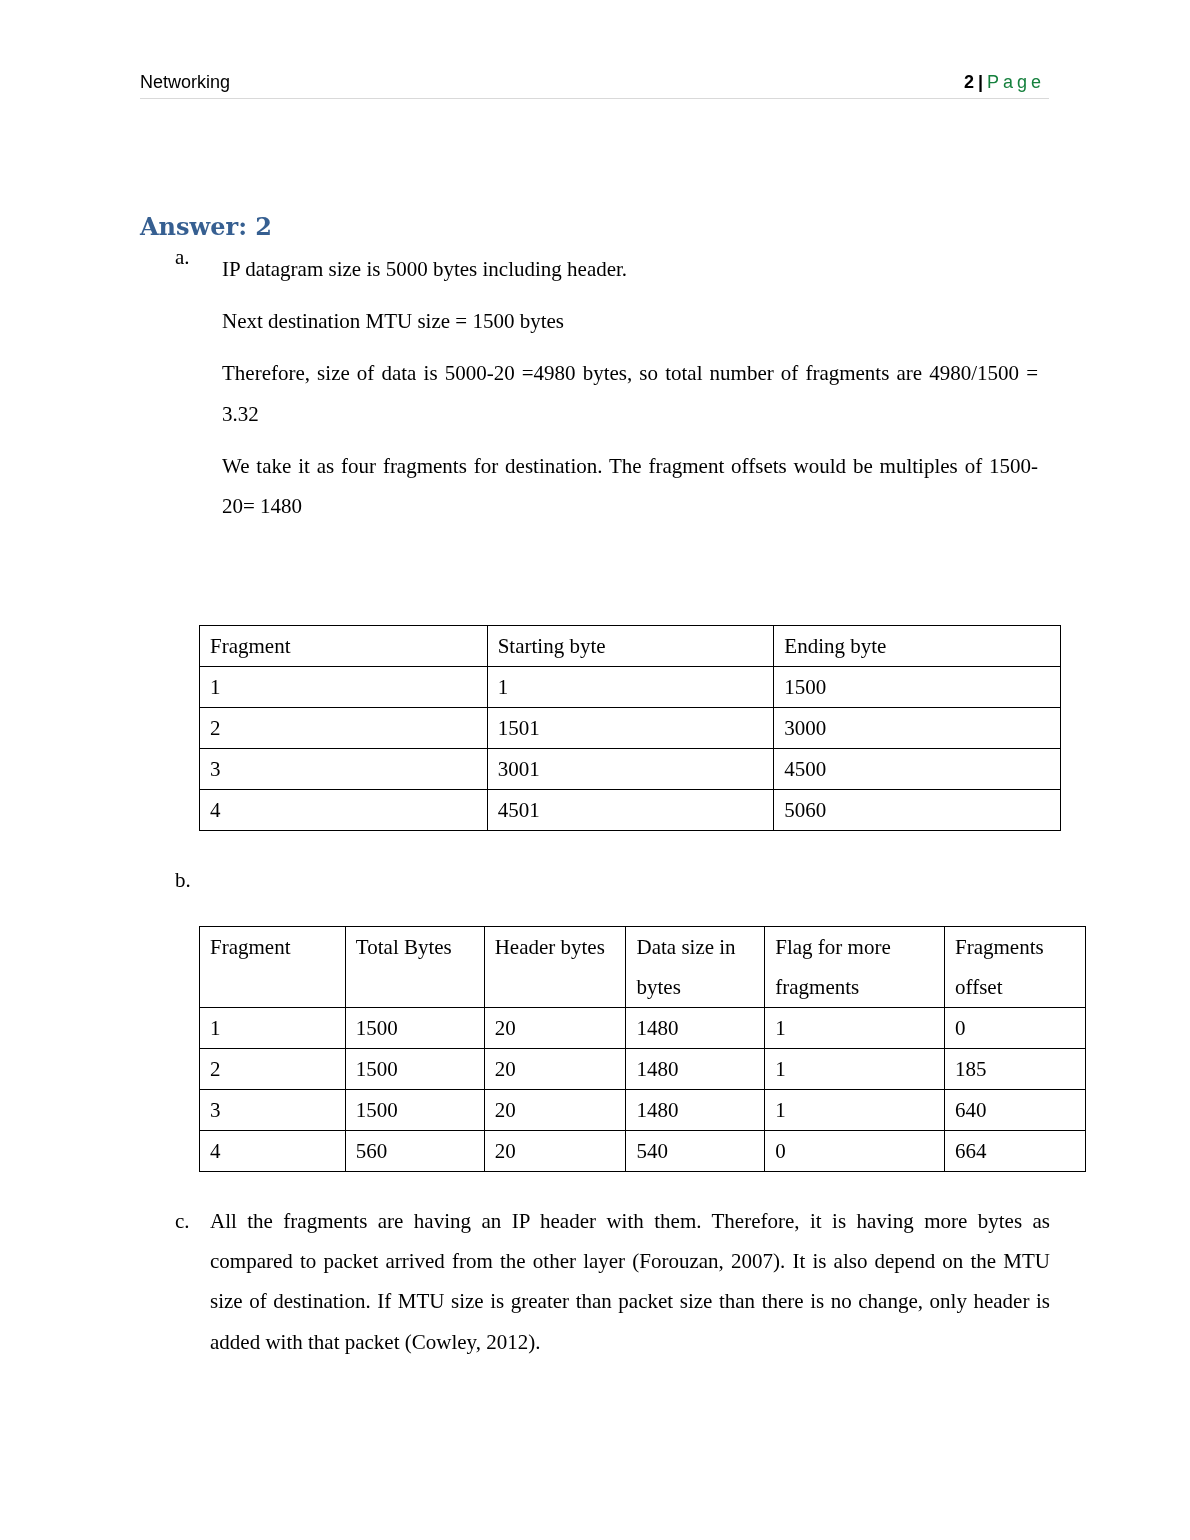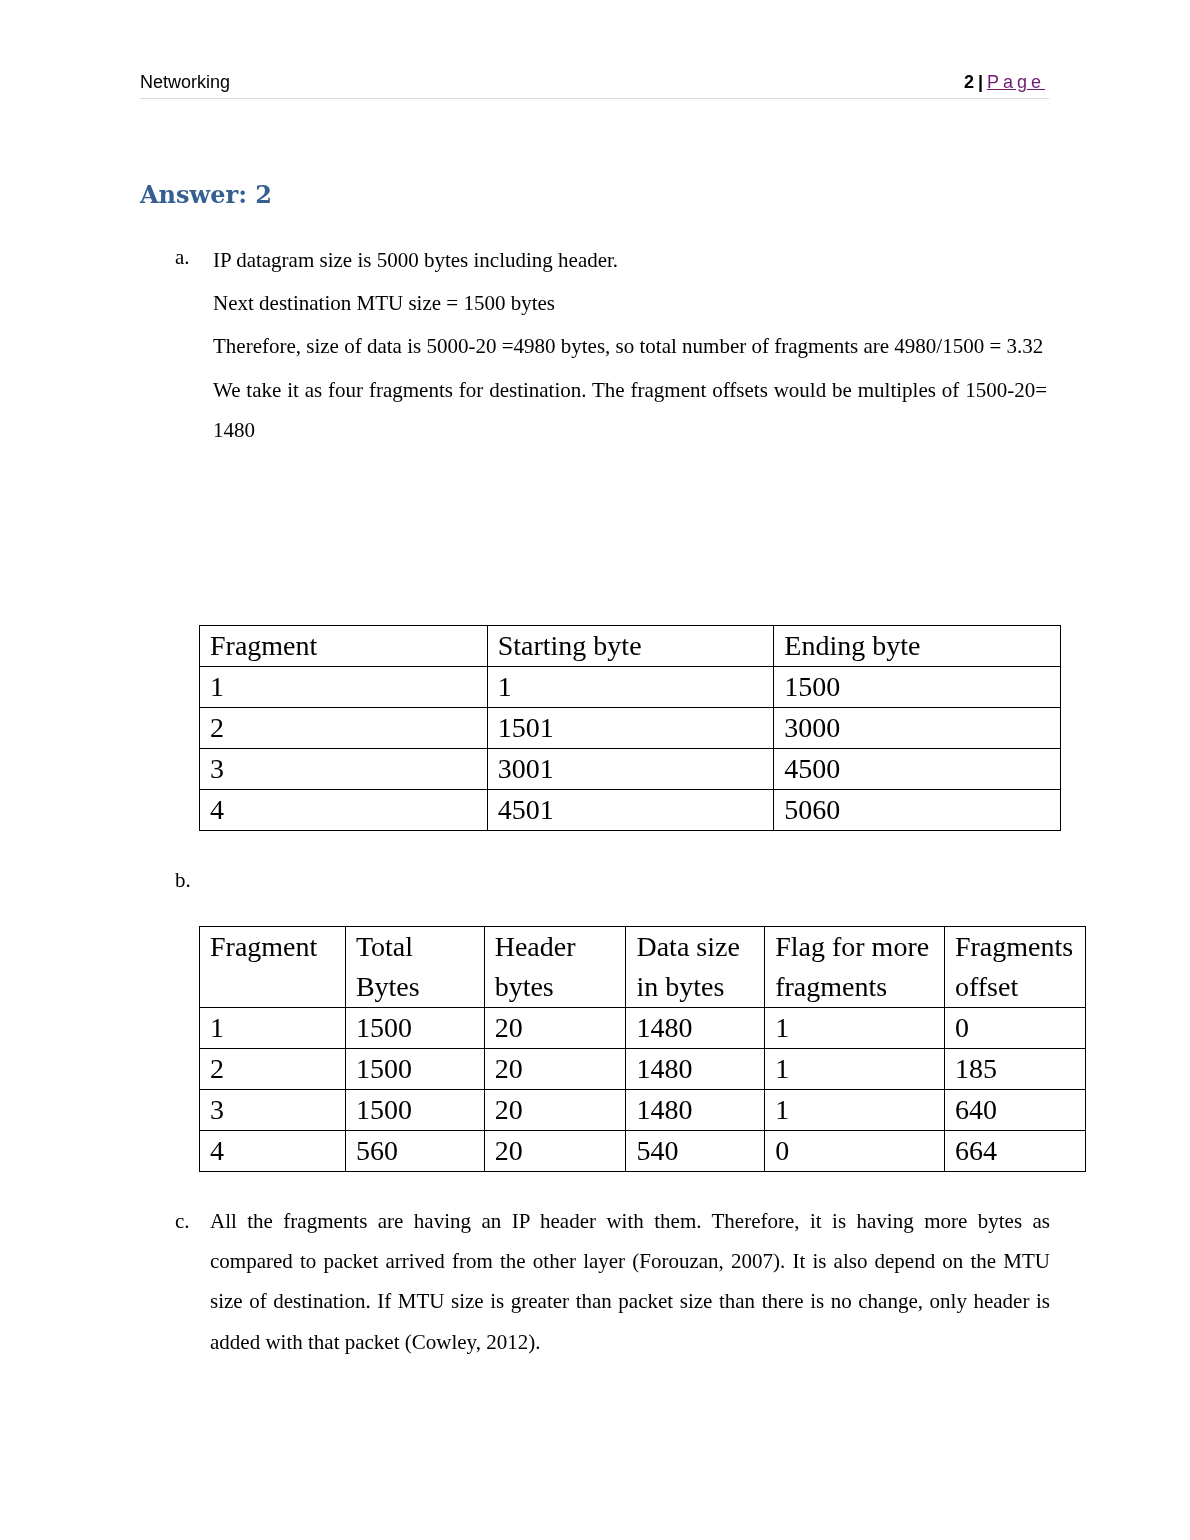--- a/index.html
+++ b/index.html
@@ -8,41 +8,41 @@
 
   .header {
     position: absolute; left: 140px; top: 70px; width: 909px; height: 28px;
     border-bottom: 1px solid #d9d9d9;
     font-family: "Liberation Sans", sans-serif; font-size: 18px; color: #000;
   }
   .header .title { position: absolute; left: 0; top: 2px; }
   .header .pagenum { position: absolute; right: 4px; top: 2px; }
   .header .pagenum .num { font-weight: bold; }
   .header .pagenum .sep { font-weight: bold; margin: 0 4px 0 4px; }
-  .header .pagenum .pg { color: #701a75; letter-spacing: 4px; text-decoration: underline; }
+  .header .pagenum .pg { color: #15803d; letter-spacing: 4px; }
 
   .heading {
-    position: absolute; left: 140px; top: 180px;
+    position: absolute; left: 140px; top: 212px;
     font-family: "DejaVu Serif", serif; font-weight: bold; font-size: 24px;
     color: #365f91;
   }
 
   .body-text {
     font-family: "Liberation Serif", serif; font-size: 21px; color: #000;
     line-height: 40.2px;
   }
 
   .list-a { position: absolute; left: 175px; top: 237px; width: 875px; }
   .marker { position: absolute; left: 0; width: 30px; }
   .para { margin-left: 35px; text-align: justify; }
-  .para p { margin: 3px; }
+  .para p { margin: 12px; }
 
   table.doc {
     position: absolute; border-collapse: collapse;
-    font-family: "Liberation Serif", serif; font-size: 28px; color: #000;
+    font-family: "Liberation Serif", serif; font-size: 21px; color: #000;
   }
   table.doc td {
     border: 1px solid #000; vertical-align: top;
     padding: 0 10px; line-height: 40px; height: 39px;
   }
 
   .t1 { left: 199px; top: 625px; width: 862px; }
   .t2 { left: 199px; top: 926px; width: 887px; }
 
   .label-b { position: absolute; left: 175px; top: 860px; }

